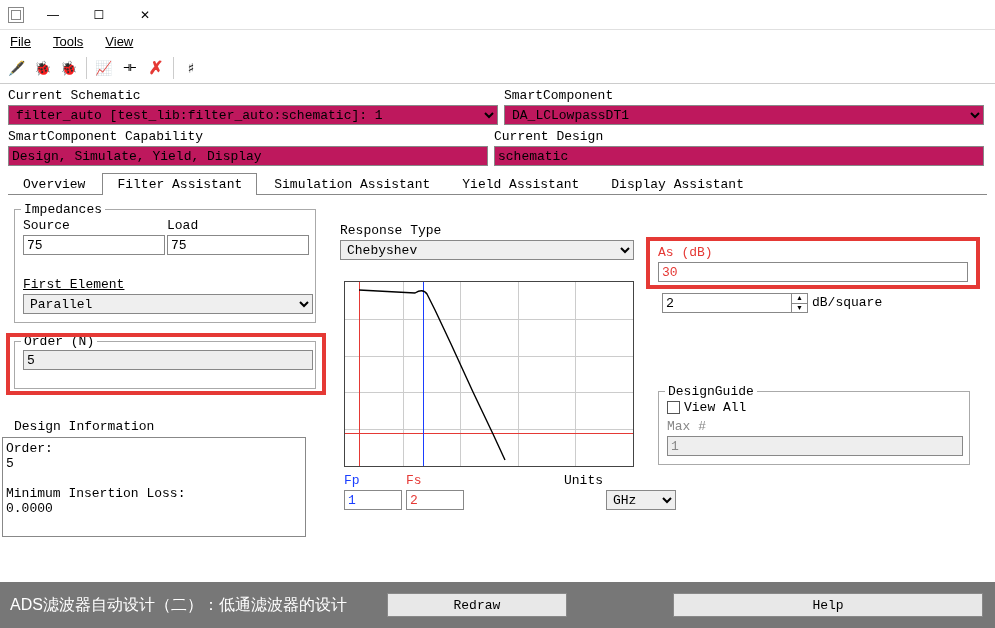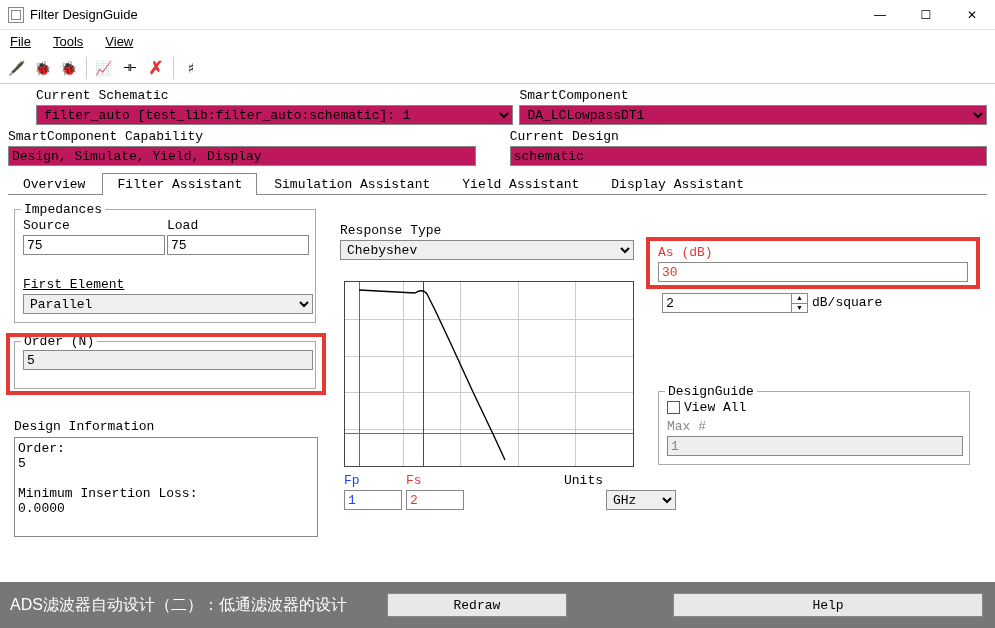--- a/index.html
+++ b/index.html
@@ -9,21 +9,21 @@
 .titlebar-icon::after { content:""; position:absolute; left:2px; top:2px; right:2px; bottom:2px; border:1px solid #888; }
 .titlebar-title { flex: 1; font-size: 13px; }
 .winbtn { width: 46px; height: 30px; display: flex; align-items: center; justify-content: center; font-family: "Segoe UI Symbol", Arial; font-size: 12px; }
 .menubar { height: 22px; display: flex; align-items: center; padding: 0 4px; gap: 10px; }
 .menubar span { padding: 2px 6px; text-decoration: underline; text-decoration-color: #000; text-underline-offset: 1px; }
 .toolbar { height: 32px; display: flex; align-items: center; padding: 0 6px; gap: 4px; border-bottom: 1px solid #ccc; }
 .tool-icon { width: 22px; height: 22px; display:flex; align-items:center; justify-content:center; font-size:14px; }
 .tool-sep { width:1px; height:22px; background:#ccc; margin:0 2px; }
 .fieldrow { display: flex; padding: 4px 8px 0 8px; gap: 6px; }
 .fieldcell { display:flex; flex-direction:column; }
-.fieldcell.left { width: 490px; margin-left: 28px; }
+.fieldcell.left { width: 490px; }
 .fieldcell.right { width: 480px; }
 .fieldlabel { font-family: "Courier New", monospace; font-size: 13px; margin-bottom: 2px; }
 select.combo, input.combo, .textbox { width: 100%; height: 20px; font-family: "Courier New", monospace; font-size: 13px; border: 1px solid #888; background:#be185d; padding: 0 3px; }
 select.combo { height: 20px; }
 .tabs { display:flex; margin: 6px 8px 0 8px; border-bottom: 1px solid #888; }
 .tab { padding: 3px 14px; font-family:"Courier New", monospace; font-size:13px; border:1px solid transparent; border-bottom:none; margin-right:2px; position:relative; top:1px; }
 .tab.active { border-color:#888; background:#fff; }
 .content { position:relative; padding: 8px; height: 360px; }
 .groupbox { border:1px solid #aaa; position:absolute; padding: 8px 8px 6px 8px; }
 .groupbox .legend { position:absolute; top:-8px; left:6px; background:#fff; padding:0 3px; font-family:"Courier New", monospace; font-size:13px; }
@@ -52,21 +52,20 @@
 .bottom-spacer { flex:1; }
 .bottom-btn { width:310px; height:24px; background:#e8e8e8; border:1px solid #888; font-family:"Courier New",monospace; font-size:13px; display:flex; align-items:center; justify-content:center; margin-right:12px; }
 .pre { white-space: pre; }
 .checkbox-sq { display:inline-block; width:13px; height:13px; border:1px solid #555; margin-right:4px; vertical-align:middle; }
 </style>
 </head>
 <body>
 
 <div class="titlebar">
   <span class="titlebar-icon"></span>
-  <span class="titlebar-title">Filter DesignGuide</span>
   <div class="winbtn">—</div>
   <div class="winbtn">☐</div>
   <div class="winbtn">✕</div>
 </div>
 
 <div class="menubar">
   <span>File</span>
   <span>Tools</span>
   <span>View</span>
 </div>
@@ -134,21 +133,21 @@
 
   <div class="groupbox" style="left:14px; top:146px; width:302px; height:48px;">
     <div class="legend">Order (N)</div>
     <input class="small" style="width: 290px; background: rgb(238, 238, 238);" readonly="" value="5">
   </div>
   <div class="highlight-red" style="left:6px; top:138px; width:320px; height:62px;"></div>
 
   <div style="position:absolute; left:14px; top:224px;">
     <div class="small-label">Design Information</div>
   </div>
-  <div class="textarea pre" style="position:absolute; left:14px; top:242px; width:304px; height:100px;">Order:
+  <div class="textarea pre" style="position:absolute; left:2px; top:242px; width:304px; height:100px;">Order:
 5
 
 Minimum Insertion Loss:
 0.0000</div>
 
   <div style="position:absolute; left:340px; top:28px;">
     <div class="small-label">Response Type</div>
     <select class="small" style="width:294px;"><option>Chebyshev</option></select>
   </div>
 

